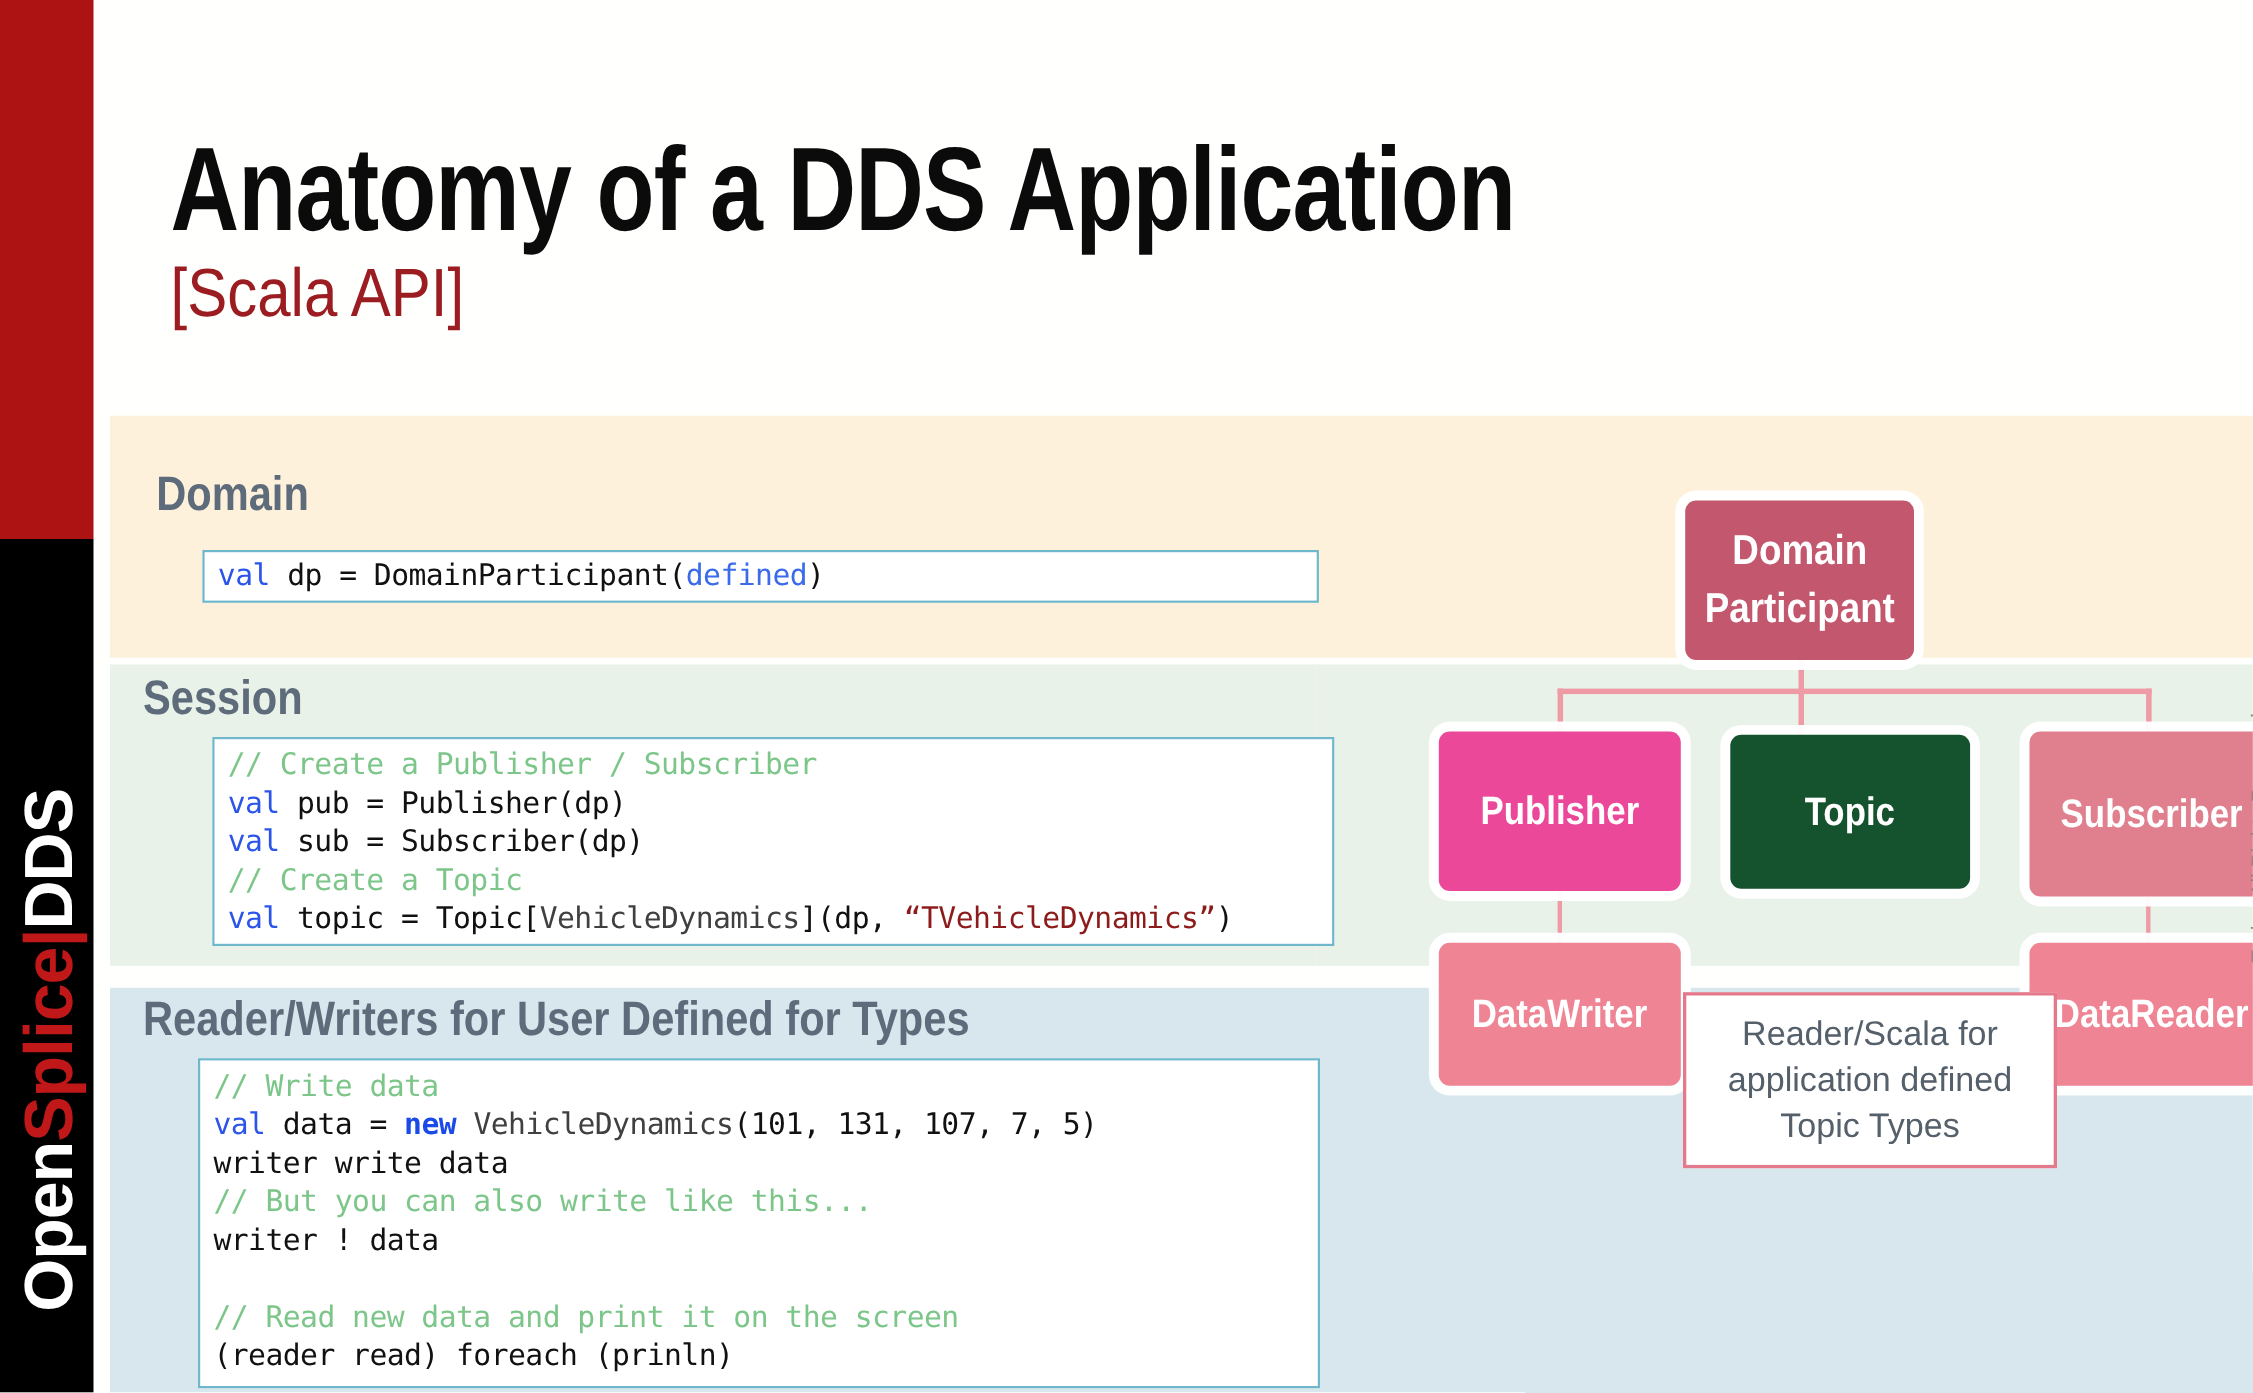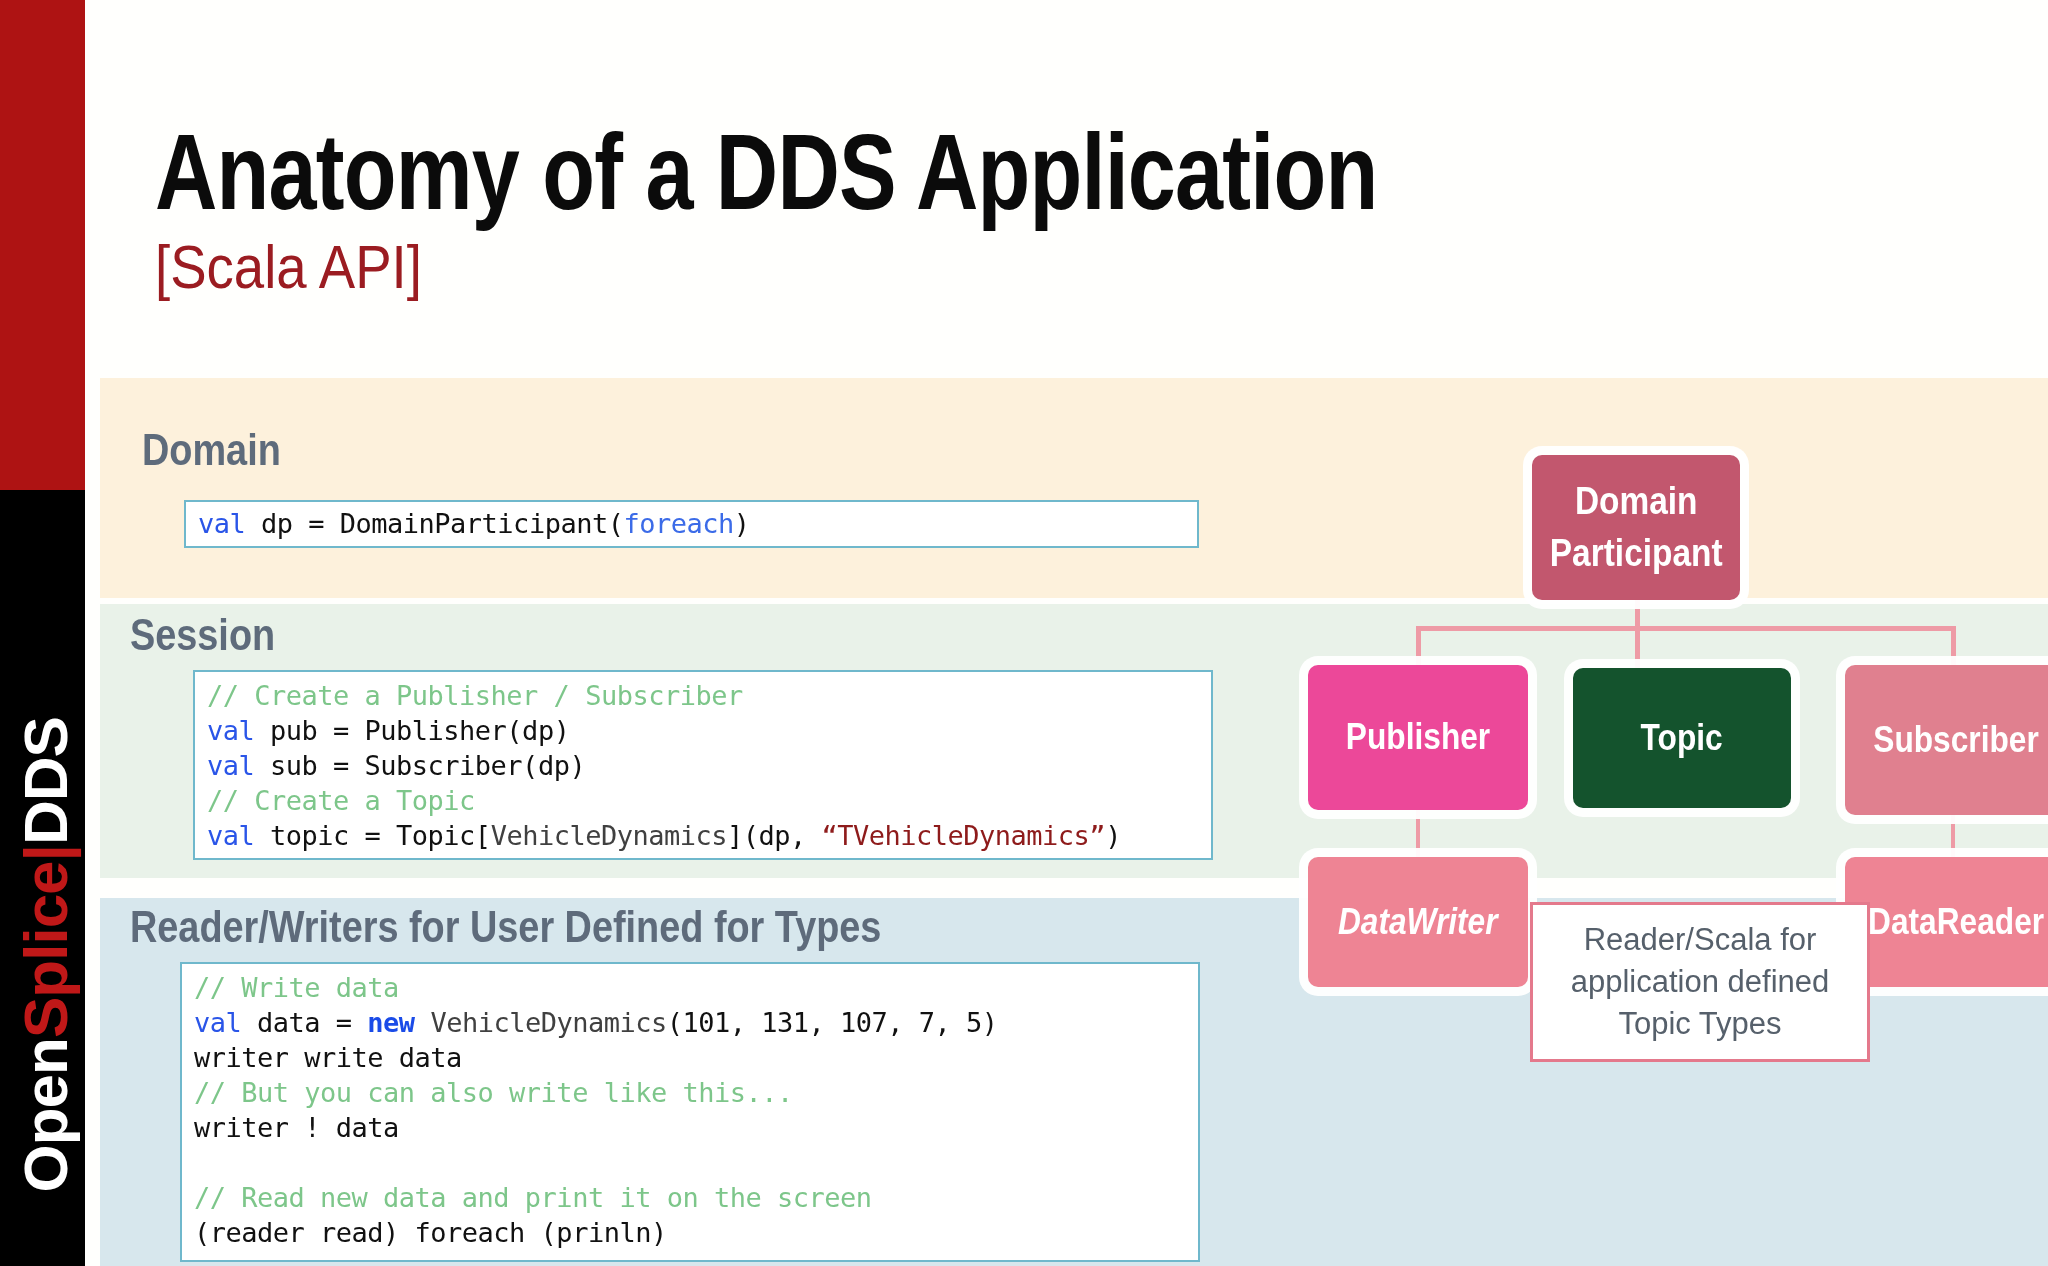--- a/index.html
+++ b/index.html
@@ -160,21 +160,21 @@
 
 <div class="band" id="band-domain"></div>
 <div class="band" id="band-session"></div>
 <div class="band" id="band-session-b"></div>
 <div class="band" id="band-rw"></div>
 
 <div class="band-title" id="title-domain">Domain</div>
 <div class="band-title" id="title-session">Session</div>
 <div class="band-title" id="title-rw">Reader/Writers for User Defined for Types</div>
 
-<div class="code-box" id="code-domain"><div><span class="kw">val</span><span> dp = DomainParticipant(</span><span class="id">foreach</span><span>)</span></div></div>
+<div class="code-box" id="code-domain"><div><span class="kw">val</span><span> dp = DomainParticipant(</span><span class="id">defined</span><span>)</span></div></div>
 <div class="code-box" id="code-session"><div><span class="cm">// Create a Publisher / Subscriber</span></div><div><span class="kw">val</span><span> pub = Publisher(dp)</span></div><div><span class="kw">val</span><span> sub = Subscriber(dp)</span></div><div><span class="cm">// Create a Topic</span></div><div><span class="kw">val</span><span> topic = Topic[</span><span class="ty">VehicleDynamics</span><span>](dp, </span><span class="st">“TVehicleDynamics”</span><span>)</span></div></div>
 <div class="code-box" id="code-rw"><div><span class="cm">// Write data</span></div><div><span class="kw">val</span><span> data = </span><span class="kwb">new</span><span> </span><span class="ty">VehicleDynamics</span><span>(101, 131, 107, 7, 5)</span></div><div><span>writer write data</span></div><div><span class="cm">// But you can also write like this...</span></div><div><span>writer ! data</span></div><div><span> </span></div><div><span class="cm">// Read new data and print it on the screen</span></div><div><span>(reader read) foreach (prinln)</span></div></div>
 
 <div id="diagram">
   <div class="conn" style="left: 445px; top: 178px; width: 5px; height: 78px; background: rgb(238, 155, 166);"></div>
   <div class="conn" style="left: 226px; top: 206px; width: 540px; height: 5px; background: rgb(238, 155, 166);"></div>
   <div class="conn" style="left: 226px; top: 206px; width: 5px; height: 46px; background: rgb(238, 155, 166);"></div>
   <div class="conn" style="left: 761px; top: 206px; width: 5px; height: 46px; background: rgb(238, 155, 166);"></div>
   <div class="conn" style="left: 226px; top: 388px; width: 4px; height: 55px; background: rgb(238, 155, 166);"></div>
   <div class="conn" style="left: 761px; top: 392px; width: 4px; height: 50px; background: rgb(238, 155, 166);"></div>
@@ -184,21 +184,21 @@
     </div>
   <div class="node" id="node-pub" style="background: #ec4899;">
       <span>Publisher</span>
     </div>
   <div class="node" id="node-topic" style="background: #14532d;">
       <span>Topic</span>
     </div>
   <div class="node" id="node-sub" style="background: rgb(224, 128, 143);">
       <span>Subscriber</span>
     </div>
-  <div class="node" id="node-dw" style="background: rgb(238, 132, 148); font-style: italic;">
+  <div class="node" id="node-dw" style="background: rgb(238, 132, 148);">
       <span>DataWriter</span>
     </div>
   <div class="node" id="node-dr" style="background: rgb(238, 132, 148);">
       <span>DataReader</span>
     </div>
 
   <div id="callout">Reader/Scala for application defined Topic Types</div>
 </div>
 
 <div id="copyright">nTech – All Rights Reserved.</div>

